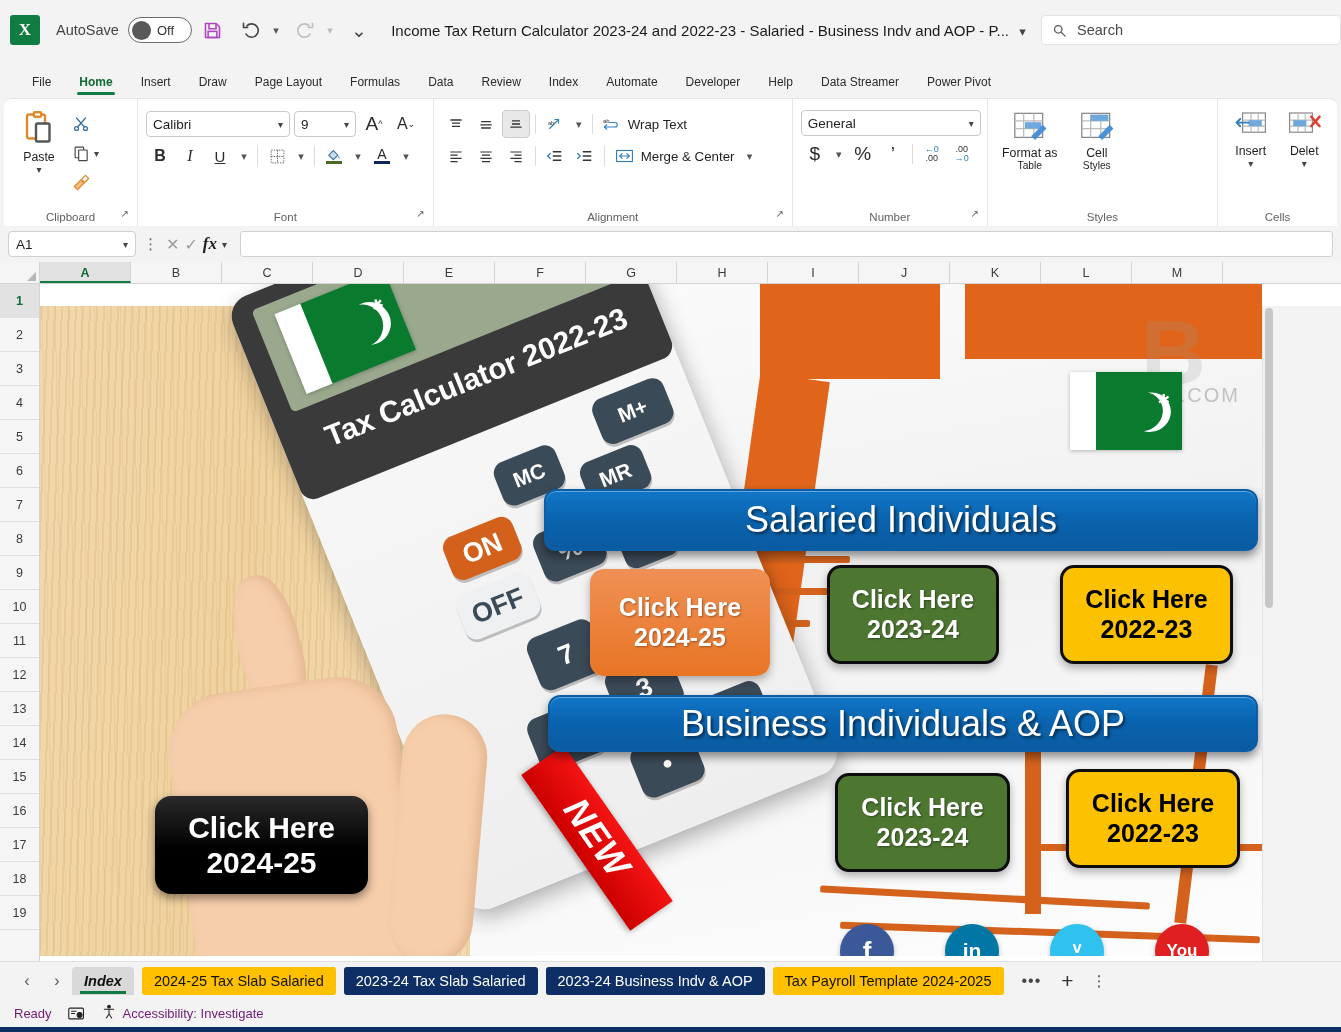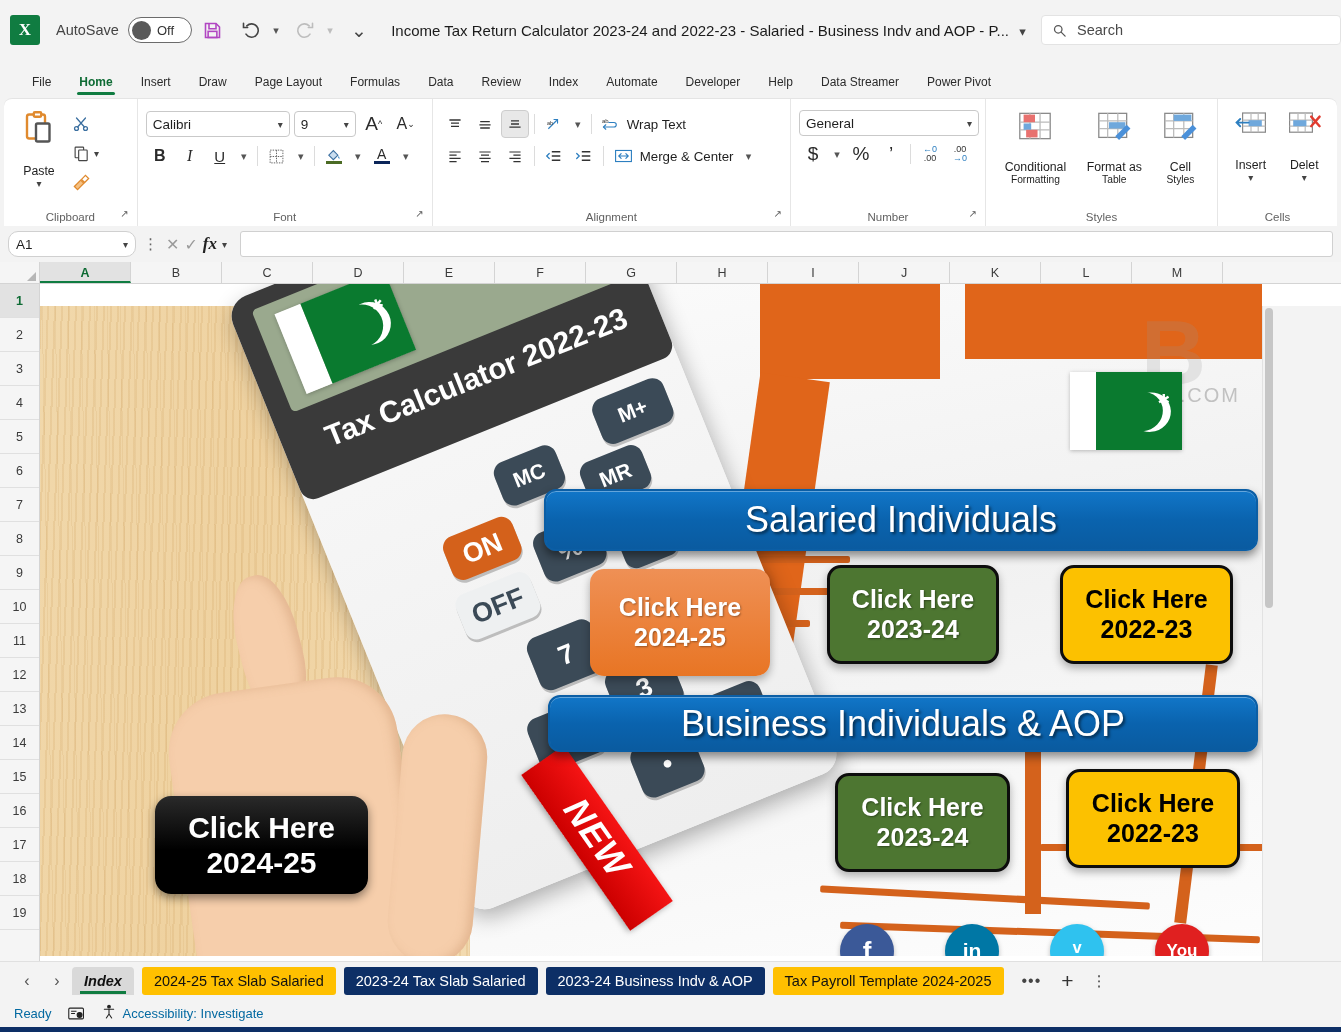--- a/index.html
+++ b/index.html
@@ -78,21 +78,21 @@
     position: relative;
   }
   .rgroup-label .dlg {
     position: absolute; right: 2px; bottom: 3px; font-size: 10px; color: #555;
   }
 
   .bigbtn {
     display: flex; flex-direction: column; align-items: center; justify-content: flex-start;
     width: 58px; padding-top: 4px; cursor: default;
   }
-  .bigbtn .lbl { font-size: 12.3px; color: #1f1f1f; text-align: center; line-height: 1.15; margin-top: 18px; }
+  .bigbtn .lbl { font-size: 12.3px; color: #1f1f1f; text-align: center; line-height: 1.15; margin-top: 4px; }
   .bigbtn .lbl small { display:block; }
   .sm-col { display: flex; flex-direction: column; justify-content: flex-start; gap: 3px; padding-top: 5px;}
   .sbtn {
     display: flex; align-items: center; justify-content: center;
     width: 26px; height: 26px; font-size: 15px; color: #333; cursor: default;
   }
   .fontrow { display: flex; align-items: center; gap: 4px; padding: 4px 2px 0 2px;}
   .combo {
     height: 26px; border: 1px solid #c9c9c9; border-radius: 4px; background: #fff;
     display: flex; align-items: center; padding: 0 6px; font-size: 13.5px; color: #1f1f1f;
@@ -110,21 +110,21 @@
   .tbtn.sel { background: #e8e8e8; border: 1px solid #cdcdcd; }
   .vsep { width: 1px; height: 20px; background: #dcdcdc; margin: 0 3px; }
   .wide-item { display: flex; align-items: center; gap: 7px; font-size: 13.3px; color: #1f1f1f; padding: 2px 5px; height: 28px; }
 
   
   .formulabar {
     height: 36px; display: flex; align-items: center; background: #f3f3f3;
     padding: 0 8px; gap: 7px; flex: none;
   }
   .namebox {
-    width: 128px; height: 26px; background: #fff; border: 1px solid #d0d0d0; border-radius: 10px;
+    width: 128px; height: 26px; background: #fff; border: 1px solid #d0d0d0; border-radius: 4px;
     display: flex; align-items: center; padding: 0 7px; font-size: 13.5px; color: #1f1f1f;
   }
   .namebox .nv { flex: 1; }
   .fb-dots { color: #666; font-size: 15px; letter-spacing: 0; width: 10px; text-align:center; }
   .fx-group { display: flex; align-items: center; gap: 5px; padding: 0 6px; }
   .fx-group .g { color: #9a9a9a; font-size: 16px; }
   .fx-group .fx { font-style: italic; font-family: "Liberation Serif", serif; font-size: 17px; color: #222; font-weight: bold;}
   .fb-input { flex: 1; height: 26px; background: #fff; border: 1px solid #d0d0d0; border-radius: 3px; }
 
   
@@ -304,21 +304,21 @@
   }
   .stab.yellow { background: #ffc000; color: #111; }
   .stab.navy { background: #0d2f66; color: #fff; }
   .tabmore { padding: 0 10px; font-size: 16px; color: #444; letter-spacing: 1px; }
   .tabplus { padding: 0 10px; font-size: 21px; color: #333; }
   .tabdots { padding: 0 8px; font-size: 15px; color: #444; }
 
   
   .statusbar {
     height: 28px; background: #f3f3f3; display: flex; align-items: center;
-    padding-left: 14px; gap: 16px; font-size: 13px; color: #0369a1; flex: none;
+    padding-left: 14px; gap: 16px; font-size: 13px; color: #701a75; flex: none;
   }
   .sb-item { display: flex; align-items: center; gap: 6px; }
   .sb-item.strong { font-weight: normal; }
   .bottomline { height: 5px; background: #0d2f66; }
 </style>
 </head>
 <body>
 
 <div class="app">
 
@@ -588,33 +588,20 @@
         </div>
       </div>
       <div class="rgroup-label">
         <span>Number</span>
         <span class="dlg">↗</span>
       </div>
     </div>
 
     <div class="rgroup" style="width:232px">
       <div class="rgroup-body">
-        <div class="bigbtn" style="width:88px">
-          <svg width="38" height="32" viewBox="0 0 30 24">
-            <rect x="3" y="2" width="24" height="20" fill="none" stroke="#888"></rect>
-            <path d="M3 9h24M3 15h24M11 2v20M19 2v20" stroke="#bbb" fill="none"></path>
-            <rect x="6" y="3" width="9" height="6" fill="#e8716f"></rect>
-            <rect x="6" y="10" width="6" height="5" fill="#6fa8dc"></rect>
-            <rect x="8" y="15" width="9" height="6" fill="#e8716f"></rect>
-          </svg>
-          <div class="lbl">
-            <span>Conditional</span>
-            <small>Formatting</small>
-          </div>
-        </div>
         <div class="bigbtn" style="width:72px">
           <svg width="38" height="32" viewBox="0 0 30 24">
             <rect x="3" y="2" width="22" height="19" fill="none" stroke="#888"></rect>
             <path d="M3 8h22M3 14h22M10 2v19M18 2v19" stroke="#bbb" fill="none"></path>
             <rect x="11" y="9" width="13" height="5" fill="#6fa8dc"></rect>
             <path d="M16 20l9-9 3 3-9 9z" fill="#4a90d9"></path>
           </svg>
           <div class="lbl">
             <span>Format as</span>
             <small>Table</small>

